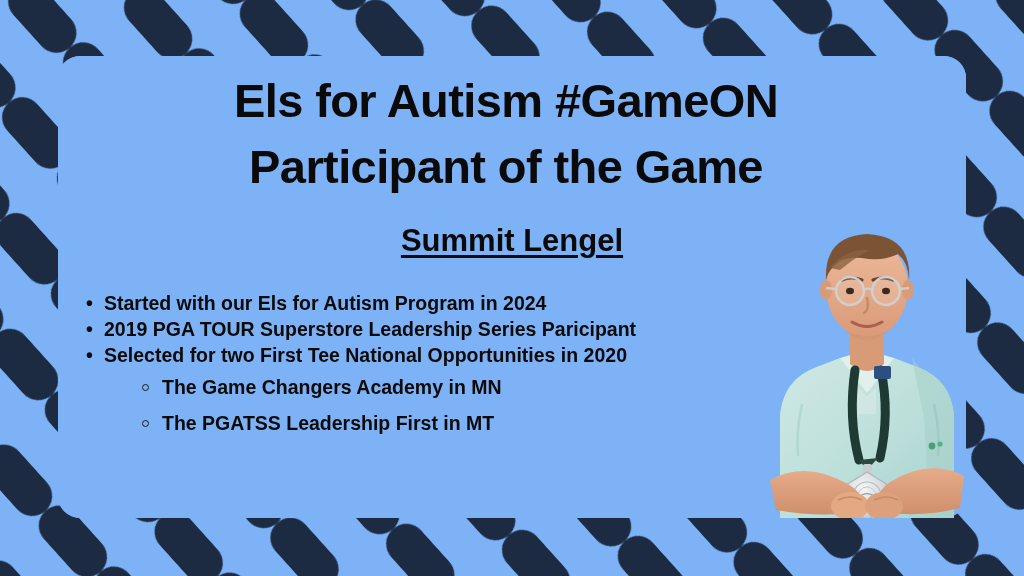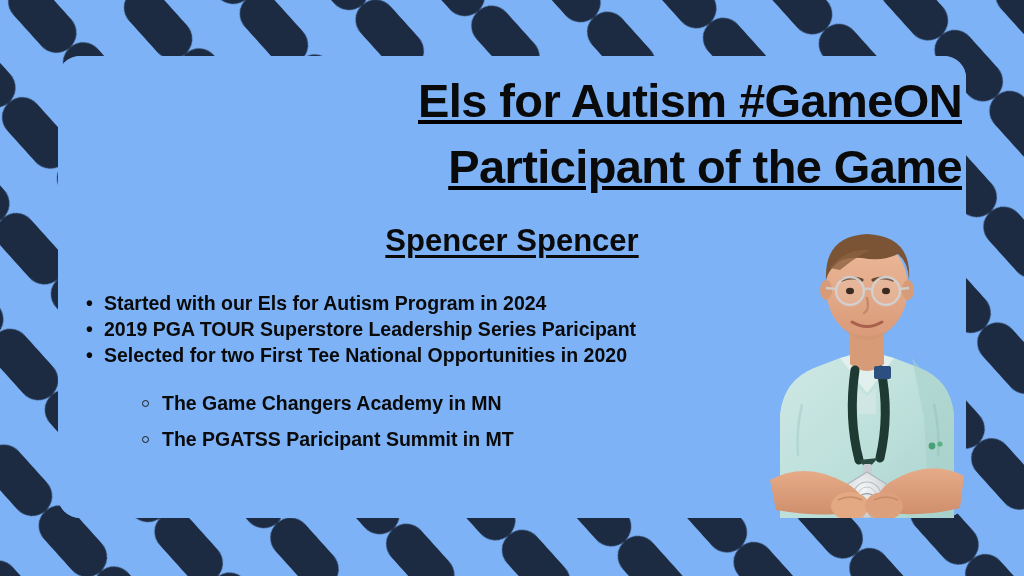--- a/index.html
+++ b/index.html
@@ -35,24 +35,23 @@
 
   
   #content {
     position:absolute;
     left:0; top:0; width:1024px; height:576px;
     z-index:4;
   }
 
   #title-block {
     position:absolute;
-    left:62px; top:68px;
+    left:56px; top:68px;
     width:900px;
-    text-align:right;
-    text-decoration:underline;
+    text-align:center;
   }
   .title-line {
     display:block;
     font-size:47px;
     line-height:66px;
     font-weight:bold;
     color:#0a0a0a;
     letter-spacing:-0.6px;
     font-stretch:condensed;
   }
@@ -86,21 +85,21 @@
     padding-left:22px;
     margin-bottom:1px;
     white-space:nowrap;
   }
   ul.lvl1 > li > .b-mark {
     position:absolute;
     left:4px; top:0;
     font-size:19.5px;
     line-height:25px;
   }
-  ul.lvl2 { list-style:none; margin-top:23px; margin-left:36px; }
+  ul.lvl2 { list-style:none; margin-top:7px; margin-left:36px; }
   ul.lvl2 > li {
     position:relative;
     font-size:19.5px;
     line-height:25px;
     font-weight:bold;
     color:#0a0a0a;
     padding-left:22px;
     margin-bottom:11px;
     white-space:nowrap;
   }
@@ -146,21 +145,21 @@
 
   <div id="inner-panel"></div>
 
   <div id="content">
 
     <div id="title-block">
       <span class="title-line">Els for Autism #GameON</span>
       <span class="title-line">Participant of the Game</span>
     </div>
 
-    <div id="subtitle">Spencer Spencer</div>
+    <div id="subtitle">Summit Lengel</div>
 
     <div id="bullet-block">
       <ul class="lvl1">
 
         <li>
           <span class="b-mark">•</span>
           <span>Started with our Els for Autism Program in 2024</span>
         </li>
 
         <li>
@@ -172,21 +171,21 @@
           <span class="b-mark">•</span>
           <span>Selected for two First Tee National Opportunities in 2020</span>
 
           <ul class="lvl2">
             <li>
               <span class="b-mark"></span>
               <span>The Game Changers Academy in MN</span>
             </li>
             <li>
               <span class="b-mark"></span>
-              <span>The PGATSS Paricipant Summit in MT</span>
+              <span>The PGATSS Leadership First in MT</span>
             </li>
           </ul>
         </li>
 
       </ul>
     </div>
   </div>
 
   <div id="portrait">
     <svg width="210" height="300" viewBox="0 0 210 300" xmlns="http://www.w3.org/2000/svg" aria-hidden="true">

